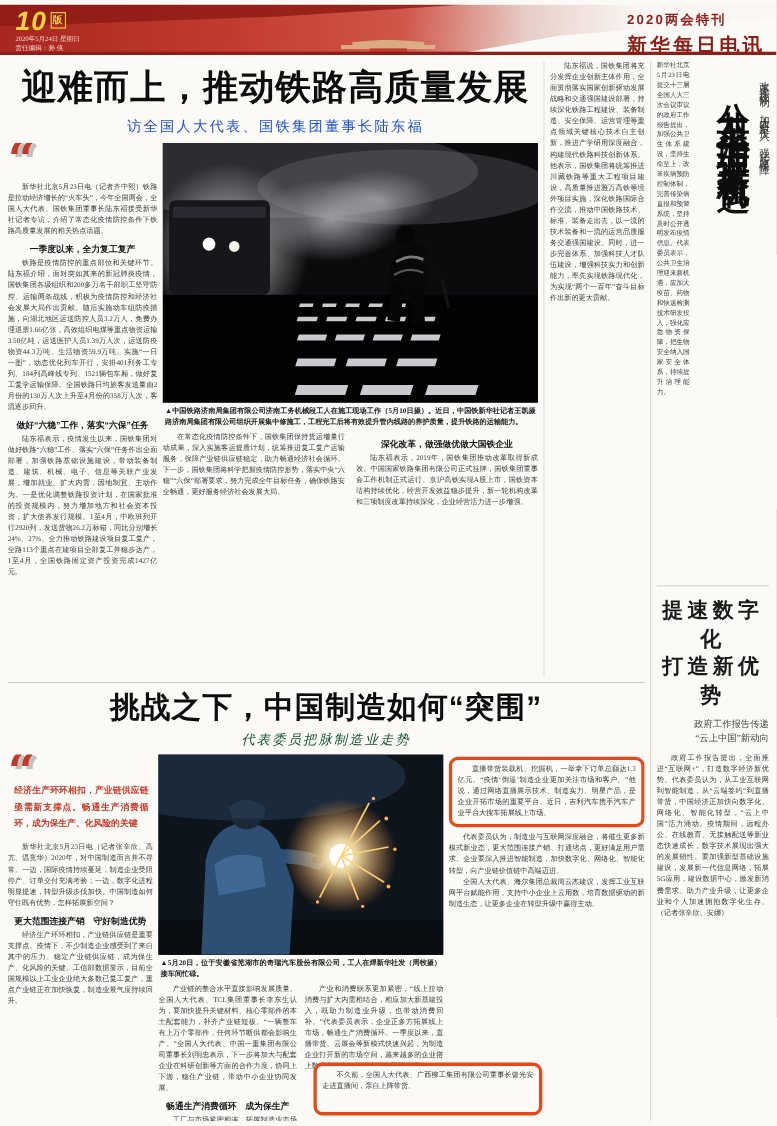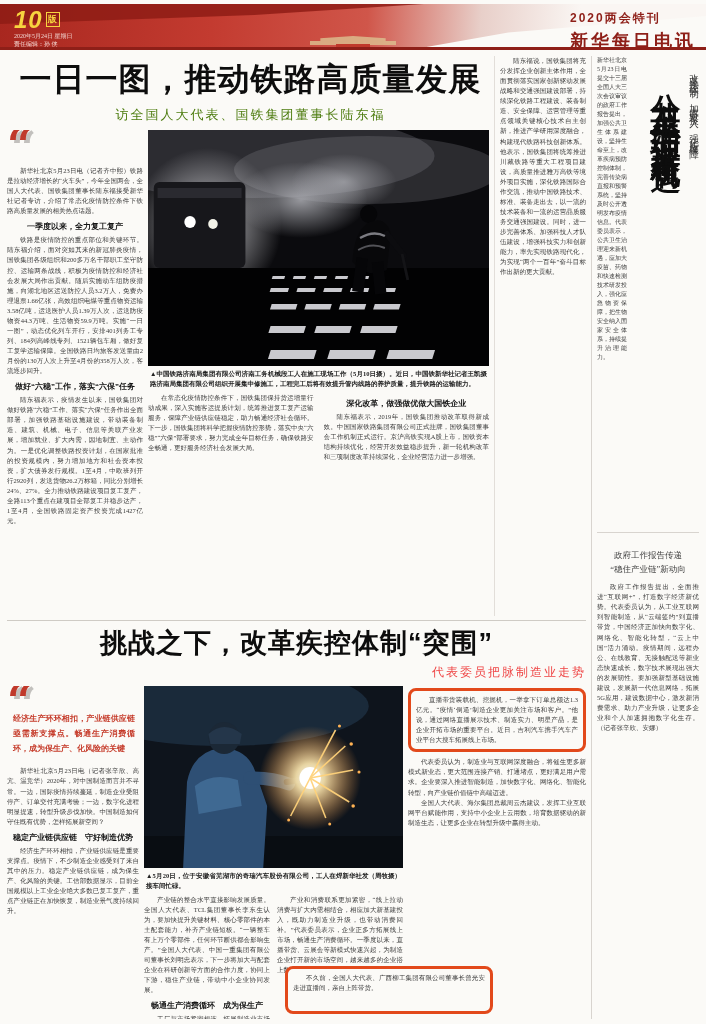--- a/index.html
+++ b/index.html
@@ -42,35 +42,35 @@
   
   .quote{position:relative;padding:26px 4px 6px 6px;margin-bottom:4px;}
   .bigq{position:absolute;left:0;top:-6px;font-size:44px;line-height:1;color:#c0392b;
      font-family:"DejaVu Serif",serif;font-weight:bold;text-shadow:4px 3px 0 #c2c0bd;}
   .qtext{color:#c53a29;font-size:8px;font-weight:bold;line-height:1.85;text-align:justify;}
   
   .top-article{height:560px;display:flex;}
   .ta-main{flex:1;min-width:0;display:flex;flex-direction:column;}
   .ta-headline{font-family:"Liberation Sans",sans-serif;font-weight:900;font-size:32px;
      letter-spacing:1px;color:#0d0d0d;text-align:center;margin:2px 0 0;}
-  .ta-subtitle{font-size:13px;color:#4d7c0f;text-align:center;margin:4px 0 6px;letter-spacing:2px;}
+  .ta-subtitle{font-size:13px;color:#1d4ed8;text-align:center;margin:4px 0 6px;letter-spacing:2px;}
   .ta-body{flex:1;display:flex;min-height:0;}
   .ta-col1{width:136px;overflow:hidden;}
   .ta-center{flex:1;min-width:0;display:flex;flex-direction:column;padding:0 5px;}
   .photo1{width:100%;height:236px;background:#0a0a0c;}
   .ta-cols{flex:1;display:flex;gap:10px;min-height:0;}
   .ta-cols>div{flex:1;min-width:0;overflow:hidden;}
   .ta-col4{width:86px;padding-left:5px;border-left:1px solid #e2ded9;overflow:hidden;}
   
   .bottom-article{flex:1;min-height:0;border-top:1px solid #cfcbc5;margin-top:4px;padding-top:2px;
      display:flex;position:relative;}
   .ba-main{flex:1;min-width:0;display:flex;flex-direction:column;}
   .ba-headline{font-family:"Liberation Sans",sans-serif;font-weight:900;font-size:27px;
      letter-spacing:1px;color:#0d0d0d;text-align:center;margin:2px 0 0;}
-  .ba-subtitle{font-size:12px;color:#ef4444;text-align:right;margin:3px 0 5px;letter-spacing:2px;}
+  .ba-subtitle{font-size:12px;color:#14532d;text-align:center;margin:3px 0 5px;letter-spacing:2px;font-style:italic;}
   .ba-body{flex:1;display:flex;min-height:0;}
   .ba-col1{width:132px;overflow:hidden;}
   .ba-mid{flex:1;min-width:0;display:flex;flex-direction:column;padding:0 5px;}
   .photo2{width:100%;height:182px;background:#101720;}
   .ba-subcols{flex:1;display:flex;gap:7px;min-height:0;}
   .ba-subcols>div{flex:1;min-width:0;overflow:hidden;}
   .ba-col4{width:178px;overflow:hidden;}
   .redbox{border:3px solid #e2491b;border-radius:8px;padding:4px 5px;margin:2px 0 5px;background:#fbfaf7;}
   .redbox .body{text-indent:13px;}
   .redbox2{position:absolute;left:278px;bottom:0;width:192px;height:34px;z-index:3;}
@@ -78,21 +78,21 @@
   .health{height:468px;display:flex;}
   .health-bodycol{width:30px;font-size:6px;line-height:1.5;text-align:justify;overflow:hidden;color:#3a3a3a;}
   .v-title{flex:1;writing-mode:vertical-rl;text-orientation:upright;font-family:"Liberation Sans",sans-serif;
      font-weight:900;font-size:30px;letter-spacing:7px;color:#0d0d0d;text-align:left;padding-top:14px;margin:0 2px;}
   .v-kicker{writing-mode:vertical-rl;text-orientation:upright;font-size:9.5px;color:#333;
      letter-spacing:3px;padding-top:10px;line-height:1.2;}
   .digital{flex:1;min-height:0;display:flex;flex-direction:column;border-top:1px solid #d8d4cf;
      margin-top:8px;padding-top:10px;}
   .dg-title{font-family:"Liberation Serif",serif;font-weight:bold;font-size:19px;letter-spacing:4px;
      color:#1a1a1a;text-align:center;line-height:1.35;}
-  .dg-sub{font-size:8.5px;color:#444;text-align:center;margin:6px 0 6px;line-height:1.6;}
+  .dg-sub{font-size:8.5px;color:#444;text-align:right;margin:6px 0 6px;line-height:1.6;}
   .digital .body{flex:1;}
 </style>
 </head>
 <body>
 
 <div class="page">
 
   <div class="masthead">
     <div class="mh-band"></div>
     <div class="mh-swoosh"></div>
@@ -110,21 +110,21 @@
       <div class="l2">新华每日电讯</div>
     </div>
     <div class="mh-rule"></div>
   </div>
 
   <div class="content">
     <div class="left-main">
 
       <div class="top-article">
         <div class="ta-main">
-          <div class="ta-headline">一日一图，推动铁路高质量发展</div>
+          <div class="ta-headline">迎难而上，推动铁路高质量发展</div>
           <div class="ta-subtitle">访全国人大代表、国铁集团董事长陆东福</div>
           <div class="ta-body">
             <div class="ta-col1">
               <div class="quote">
                 <span class="bigq">“</span>
               </div>
               <div class="body">新华社北京5月23日电（记者齐中熙）铁路是拉动经济增长的“火车头”，今年全国两会，全国人大代表、国铁集团董事长陆东福接受新华社记者专访，介绍了常态化疫情防控条件下铁路高质量发展的相关热点话题。</div>
               <div class="subhead">一季度以来，全力复工复产</div>
               <div class="body">铁路是疫情防控的重点部位和关键环节。陆东福介绍，面对突如其来的新冠肺炎疫情，国铁集团各级组织和200多万名干部职工坚守防控、运输两条战线，积极为疫情防控和经济社会发展大局作出贡献。随后实施动车组防疫措施，向湖北地区运送防控人员3.2万人，免费办理退票1.66亿张，高效组织电煤等重点物资运输3.58亿吨，运送医护人员1.39万人次，运送防疫物资44.3万吨、生活物资59.9万吨。实施“一日一图”，动态优化列车开行，安排401列务工专列、184列高峰线专列、1521辆包车厢，做好复工复学运输保障。全国铁路日均旅客发送量由2月份的130万人次上升至4月份的358万人次，客流逐步回升。</div>
               <div class="subhead">做好“六稳”工作，落实“六保”任务</div>
@@ -202,30 +202,30 @@
                 </div>
               </div>
             </div>
           </div>
         </div>
         <div class="ta-col4 body">陆东福说，国铁集团将充分发挥企业创新主体作用，全面贯彻落实国家创新驱动发展战略和交通强国建设部署，持续深化铁路工程建设、装备制造、安全保障、运营管理等重点领域关键核心技术自主创新，推进产学研用深度融合，构建现代铁路科技创新体系。他表示，国铁集团将统筹推进川藏铁路等重大工程项目建设，高质量推进雅万高铁等境外项目实施，深化铁路国际合作交流，推动中国铁路技术、标准、装备走出去，以一流的技术装备和一流的运营品质服务交通强国建设。同时，进一步完善体系、加强科技人才队伍建设，增强科技实力和创新能力，率先实现铁路现代化，为实现“两个一百年”奋斗目标作出新的更大贡献。</div>
       </div>
 
       <div class="bottom-article">
         <div class="ba-main">
-          <div class="ba-headline">挑战之下，改革疾控体制“突围”</div>
+          <div class="ba-headline">挑战之下，中国制造如何“突围”</div>
           <div class="ba-subtitle">代表委员把脉制造业走势</div>
           <div class="ba-body">
             <div class="ba-col1">
               <div class="quote">
                 <span class="bigq">“</span>
                 <div class="qtext">经济生产环环相扣，产业链供应链亟需新支撑点。畅通生产消费循环，成为保生产、化风险的关键</div>
               </div>
               <div class="body">新华社北京5月23日电（记者张辛欣、高亢、温竞华）2020年，对中国制造而言并不寻常。一边，国际疫情持续蔓延，制造企业受阻停产、订单交付充满考验；一边，数字化进程明显提速，转型升级步伐加快。中国制造如何守住既有优势，怎样拓展新空间？</div>
-              <div class="subhead">稳定产业链供应链　守好制造优势</div>
+              <div class="subhead">更大范围连接产销　守好制造优势</div>
               <div class="body">经济生产环环相扣，产业链供应链是重要支撑点。疫情下，不少制造企业感受到了来自其中的压力。稳定产业链供应链，成为保生产、化风险的关键。工信部数据显示，目前全国规模以上工业企业绝大多数已复工复产，重点产业链正在加快恢复，制造业景气度持续回升。</div>
             </div>
             <div class="ba-mid">
 
               <svg class="photo2" viewBox="0 0 265 182" preserveAspectRatio="none">
                 <defs>
                   <radialGradient id="spark" cx="50%" cy="50%" r="50%">
                     <stop offset="0%" stop-color="#ffffff"></stop>
                     <stop offset="28%" stop-color="#ffe9b0" stop-opacity="0.9"></stop>
                     <stop offset="100%" stop-color="#ff9a3c" stop-opacity="0"></stop>
@@ -291,21 +291,25 @@
       </div>
     </div>
 
     <div class="strip">
       <div class="health">
         <div class="health-bodycol">新华社北京5月23日电 提交十三届全国人大三次会议审议的政府工作报告提出，加强公共卫生体系建设，坚持生命至上，改革疾病预防控制体制，完善传染病直报和预警系统，坚持及时公开透明发布疫情信息。代表委员表示，公共卫生治理迎来新机遇，应加大疫苗、药物和快速检测技术研发投入，强化应急物资保障，把生物安全纳入国家安全体系，持续提升治理能力。</div>
         <div class="v-title">公共卫生治理迎来新机遇</div>
         <div class="v-kicker">改革疾控体制　加大研发投入　强化应急保障</div>
       </div>
       <div class="digital">
+        <div class="dg-title">
+          <div>提速数字化</div>
+          <div>打造新优势</div>
+        </div>
         <div class="dg-sub">
           <div>政府工作报告传递</div>
-          <div>“稳住产业链”新动向</div>
+          <div>“云上中国”新动向</div>
         </div>
         <div class="body">政府工作报告提出，全面推进“互联网+”，打造数字经济新优势。代表委员认为，从工业互联网到智能制造，从“云端签约”到直播带货，中国经济正加快向数字化、网络化、智能化转型，“云上中国”活力涌动。疫情期间，远程办公、在线教育、无接触配送等新业态快速成长，数字技术展现出强大的发展韧性。要加强新型基础设施建设，发展新一代信息网络，拓展5G应用，建设数据中心，激发新消费需求、助力产业升级，让更多企业和个人加速拥抱数字化生存。（记者张辛欣、安娜）</div>
       </div>
     </div>
   </div>
 </div>
 
 </body></html>

